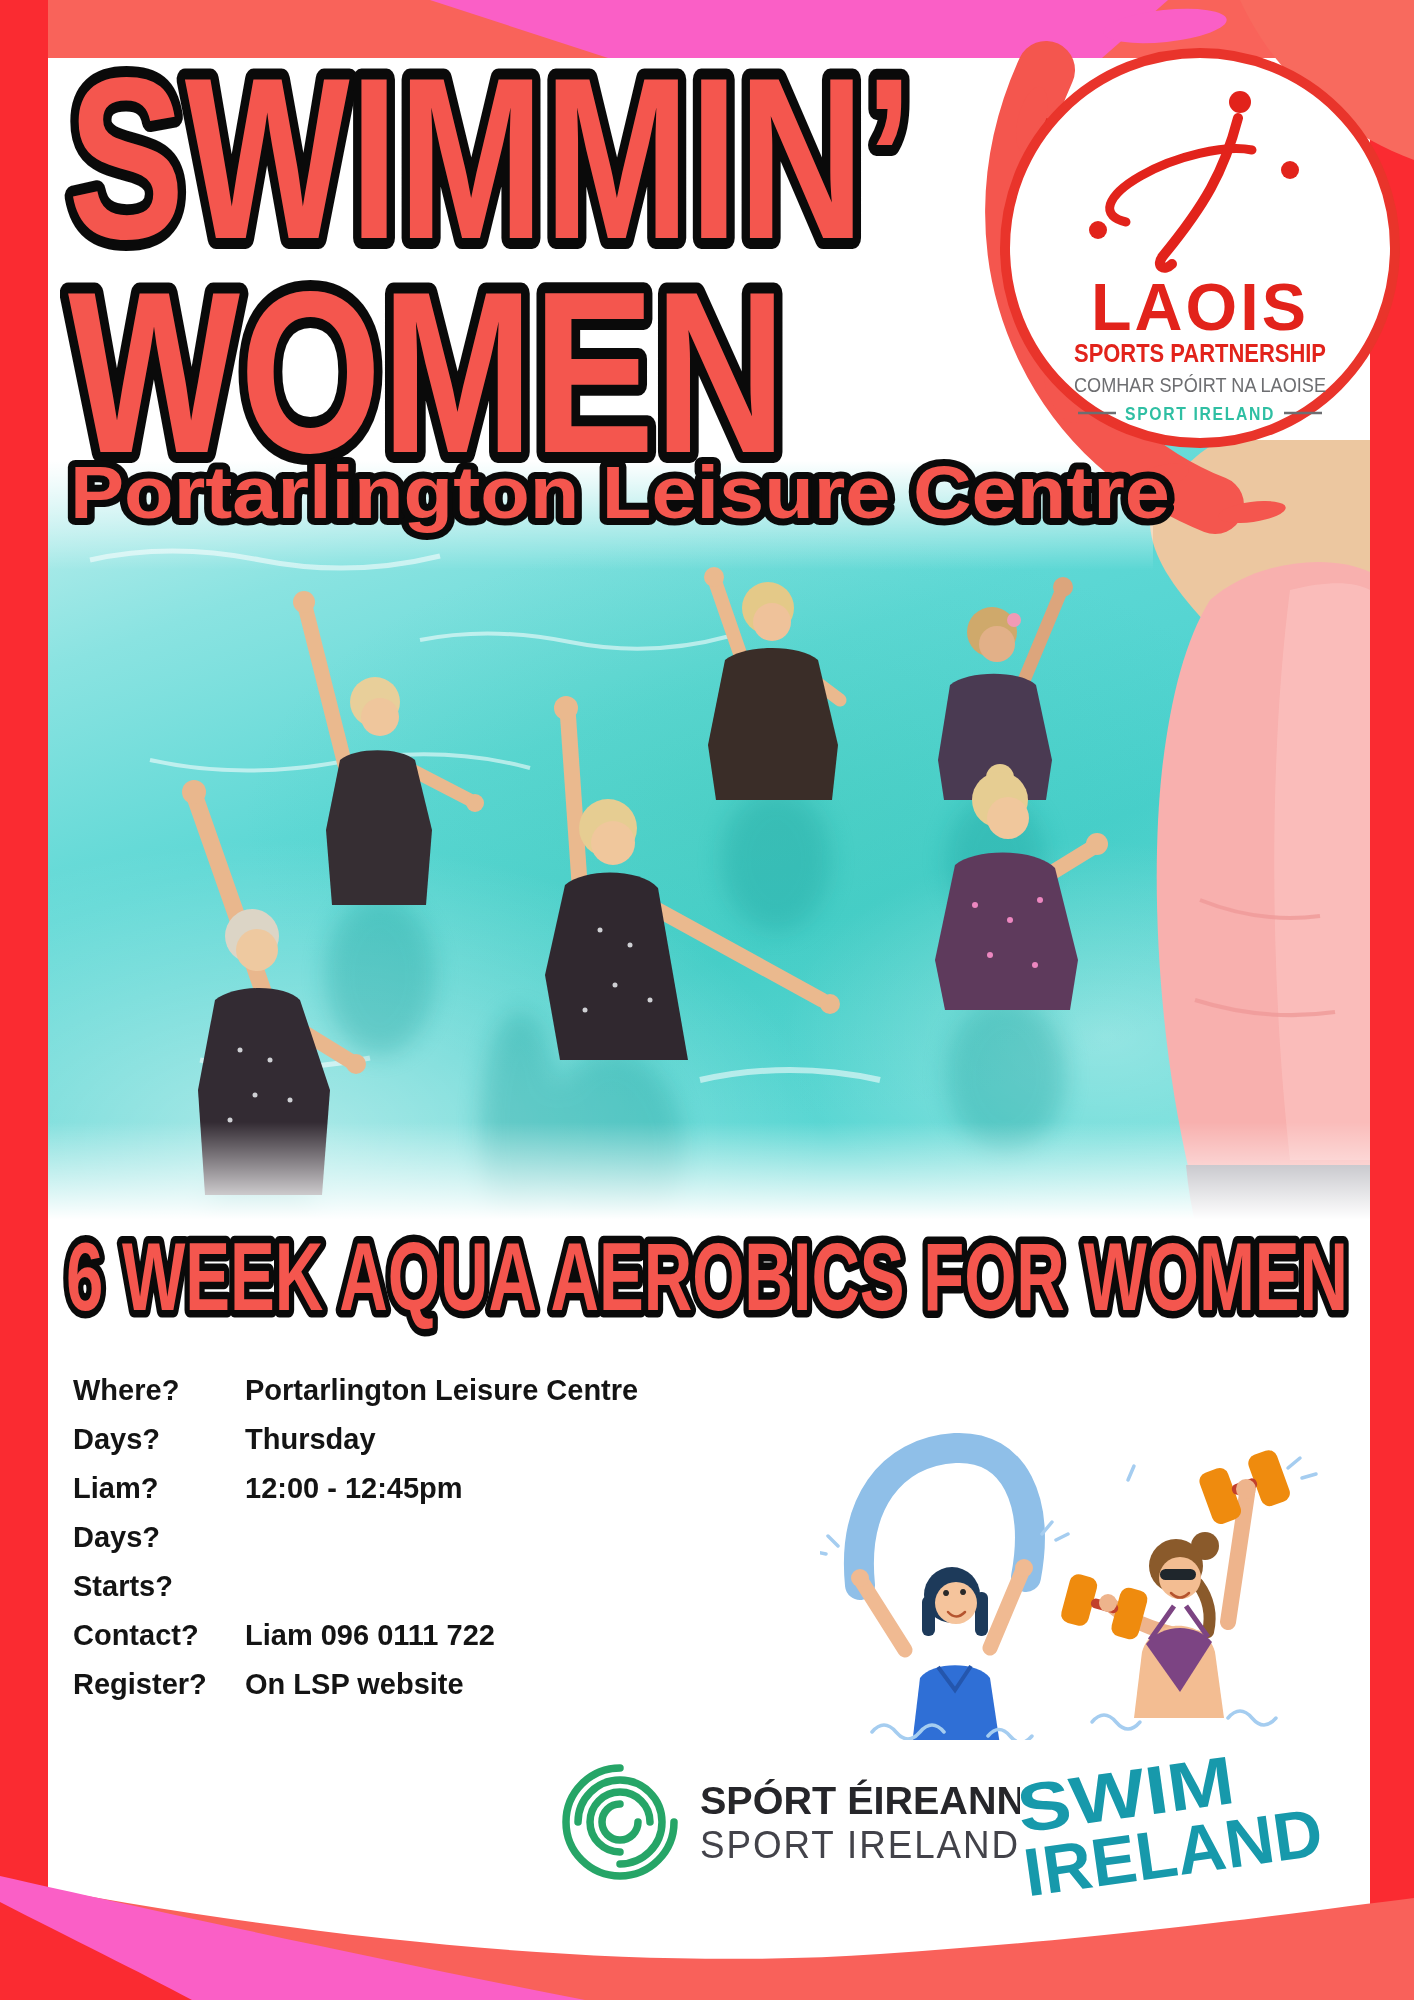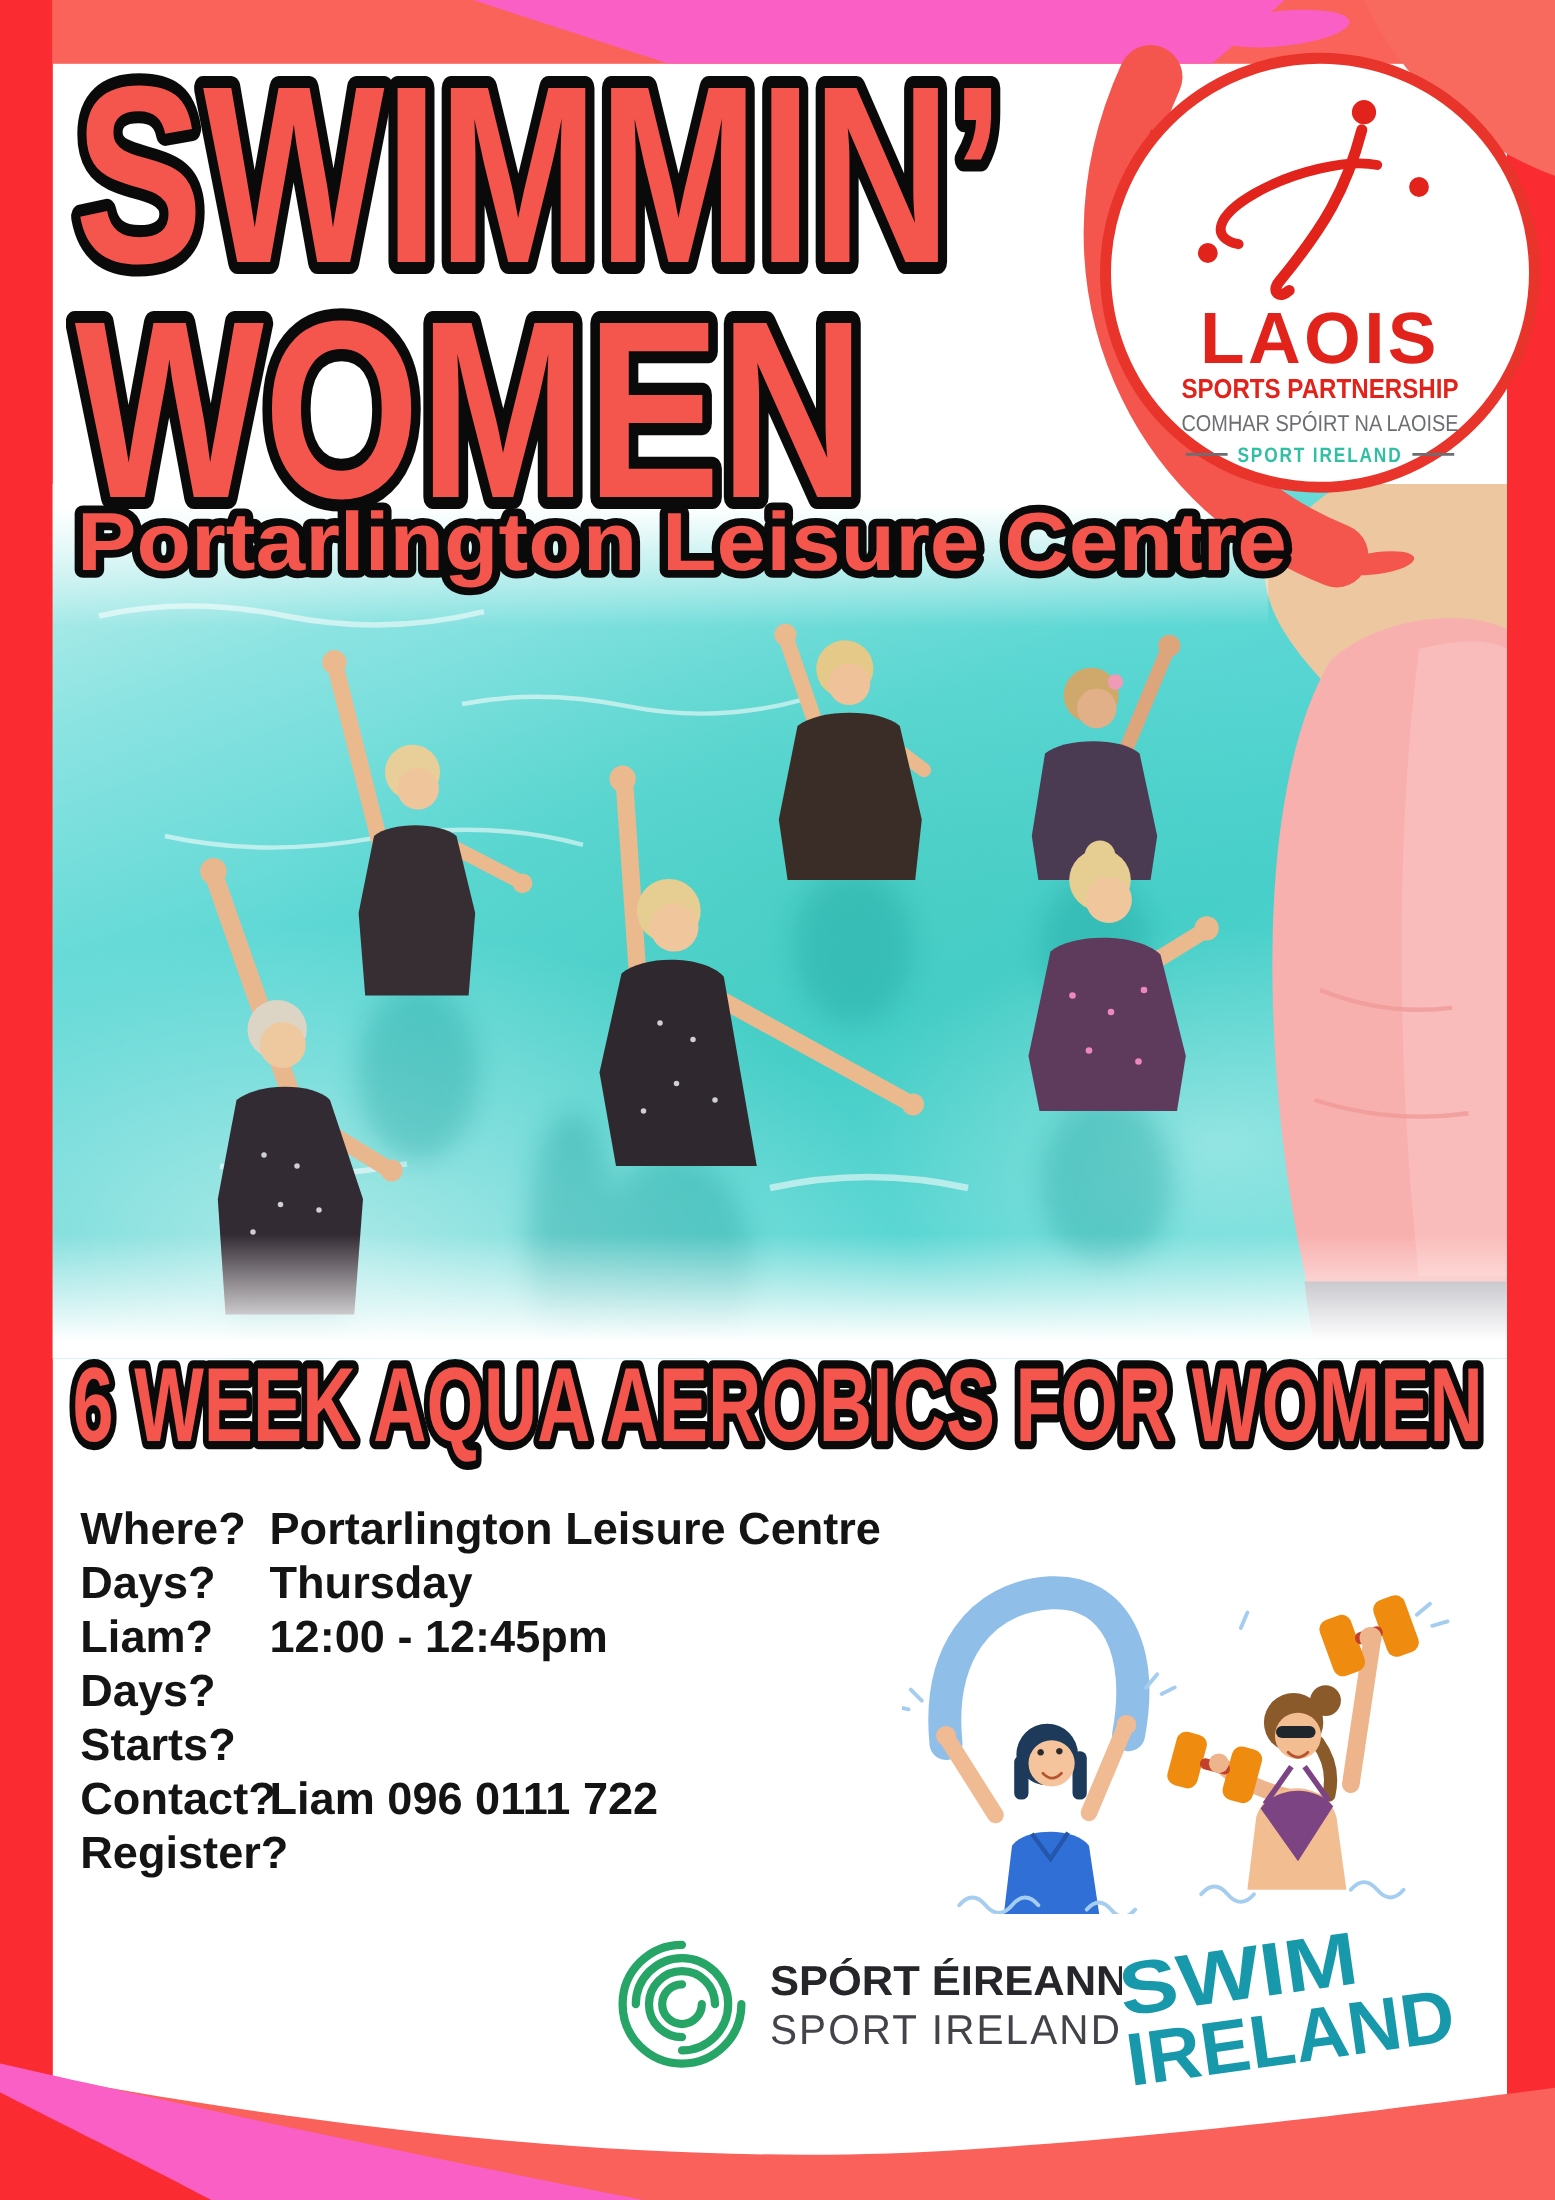--- a/index.html
+++ b/index.html
@@ -16,21 +16,21 @@
        radial-gradient(900px 500px at 18% 88%, rgba(255,255,255,.55), rgba(255,255,255,0) 60%),
        radial-gradient(760px 420px at 55% 48%, rgba(54,194,168,.30), rgba(54,194,168,0) 70%),
        radial-gradient(500px 300px at 80% 75%, rgba(255,255,255,.35), rgba(255,255,255,0) 65%),
        linear-gradient(160deg,#c4f0ef 0%,#8ae3e1 18%,#5ed8d5 38%,#49d0cd 60%,#63dad6 85%,#8fe6e2 100%);}
   .photo-topfade{left:48px;top:440px;width:1105px;height:130px;
      background:linear-gradient(180deg,#ffffff 16%,rgba(255,255,255,0) 100%);}
   .photo-bottomfade{left:48px;top:1122px;width:1322px;height:113px;
      background:linear-gradient(0deg,#ffffff 14%,rgba(255,255,255,0) 100%);}
   .logo-circle{left:1000px;top:48px;width:380px;height:380px;border-radius:50%;
      background:#ffffff;border:10px solid #e9342b;box-sizing:content-box;}
-  .details{left:73px;top:1366px;width:760px;font-size:41px;line-height:49px;color:#141414;}
+  .details{left:73px;top:1366px;width:760px;font-size:29px;line-height:49px;color:#141414;}
   .details .row{display:flex;}
   .details .lbl{width:172px;font-weight:bold;flex:none;}
   .details .val{font-weight:bold;}
   .details .val.bold{font-weight:bold;}
   svg text{font-family:"Liberation Sans",sans-serif;}
 </style>
 </head>
 <body>
 
 <div class="page">
@@ -225,20 +225,21 @@
     </div>
     <div class="row">
       <span class="lbl">Starts?</span>
     </div>
     <div class="row">
       <span class="lbl">Contact?</span>
       <span class="val">Liam 096 0111 722</span>
     </div>
     <div class="row">
       <span class="lbl">Register?</span>
+      <span class="val">On LSP website</span>
     </div>
   </div>
 
   <svg class="abs" style="left:820px;top:1420px;" width="530" height="320" viewBox="820 1420 530 320">
     <g>
       <path d="M 860,1585 C 852,1505 890,1452 955,1448 C 1015,1445 1040,1502 1026,1577" stroke="#8fbfe8" stroke-width="30" fill="none" stroke-linecap="round"></path>
       <line x1="905" y1="1650" x2="862" y2="1582" stroke="#f0ba92" stroke-width="15" stroke-linecap="round"></line>
       <line x1="990" y1="1648" x2="1022" y2="1572" stroke="#f0ba92" stroke-width="15" stroke-linecap="round"></line>
       <circle cx="860" cy="1578" r="9" fill="#f0ba92"></circle>
       <circle cx="1024" cy="1568" r="9" fill="#f0ba92"></circle>

